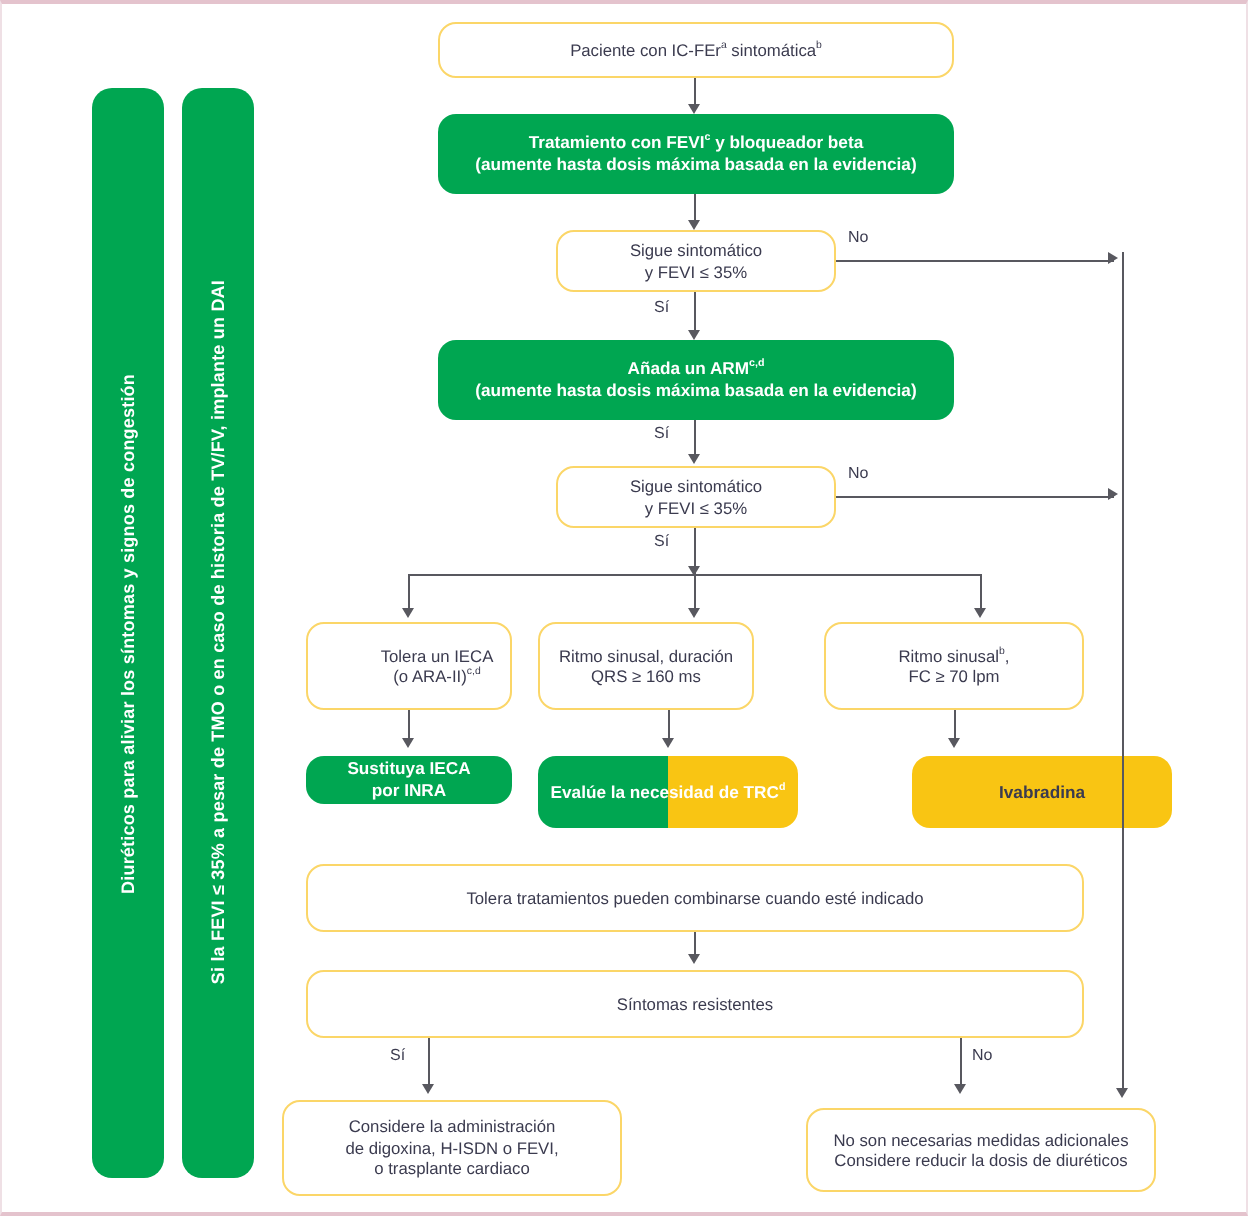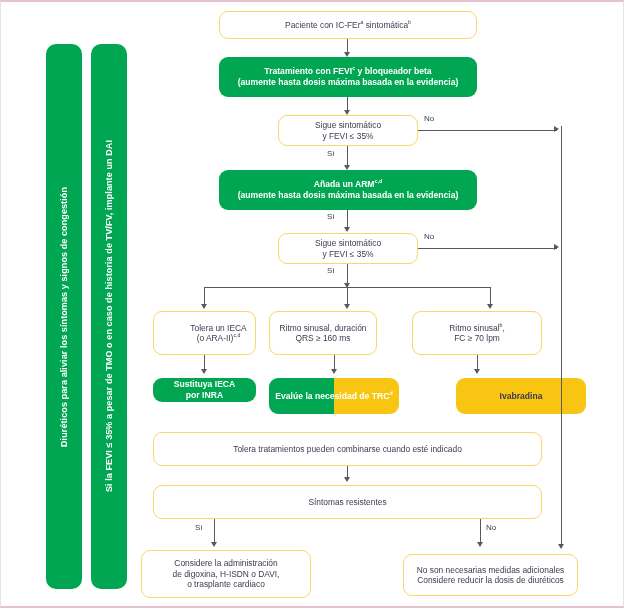--- a/index.html
+++ b/index.html
@@ -197,21 +197,21 @@
   <div class="arrow-d" style="left:209.6px;top:540px;"></div>
   <div class="edgelabel" style="left:194px;top:521px;">Sí</div>
 
   <div class="vline" style="left:479px;top:517px;height:26px;"></div>
   <div class="arrow-d" style="left:475.6px;top:540px;"></div>
   <div class="edgelabel" style="left:485px;top:521px;">No</div>
 
   <div class="node yellowbox" style="left:140px;top:548px;width:170px;height:48px;">
     <div>
       <div>Considere la administración</div>
-      <div>de digoxina, H-ISDN o DAVI,</div>
+      <div>de digoxina, H-ISDN o FEVI,</div>
       <div>o trasplante cardiaco</div>
     </div>
   </div>
 
   <div class="node yellowbox" style="left:402px;top:552px;width:175px;height:42px;">
     <div>
       <div>No son necesarias medidas adicionales</div>
       <div>Considere reducir la dosis de diuréticos</div>
     </div>
   </div>

